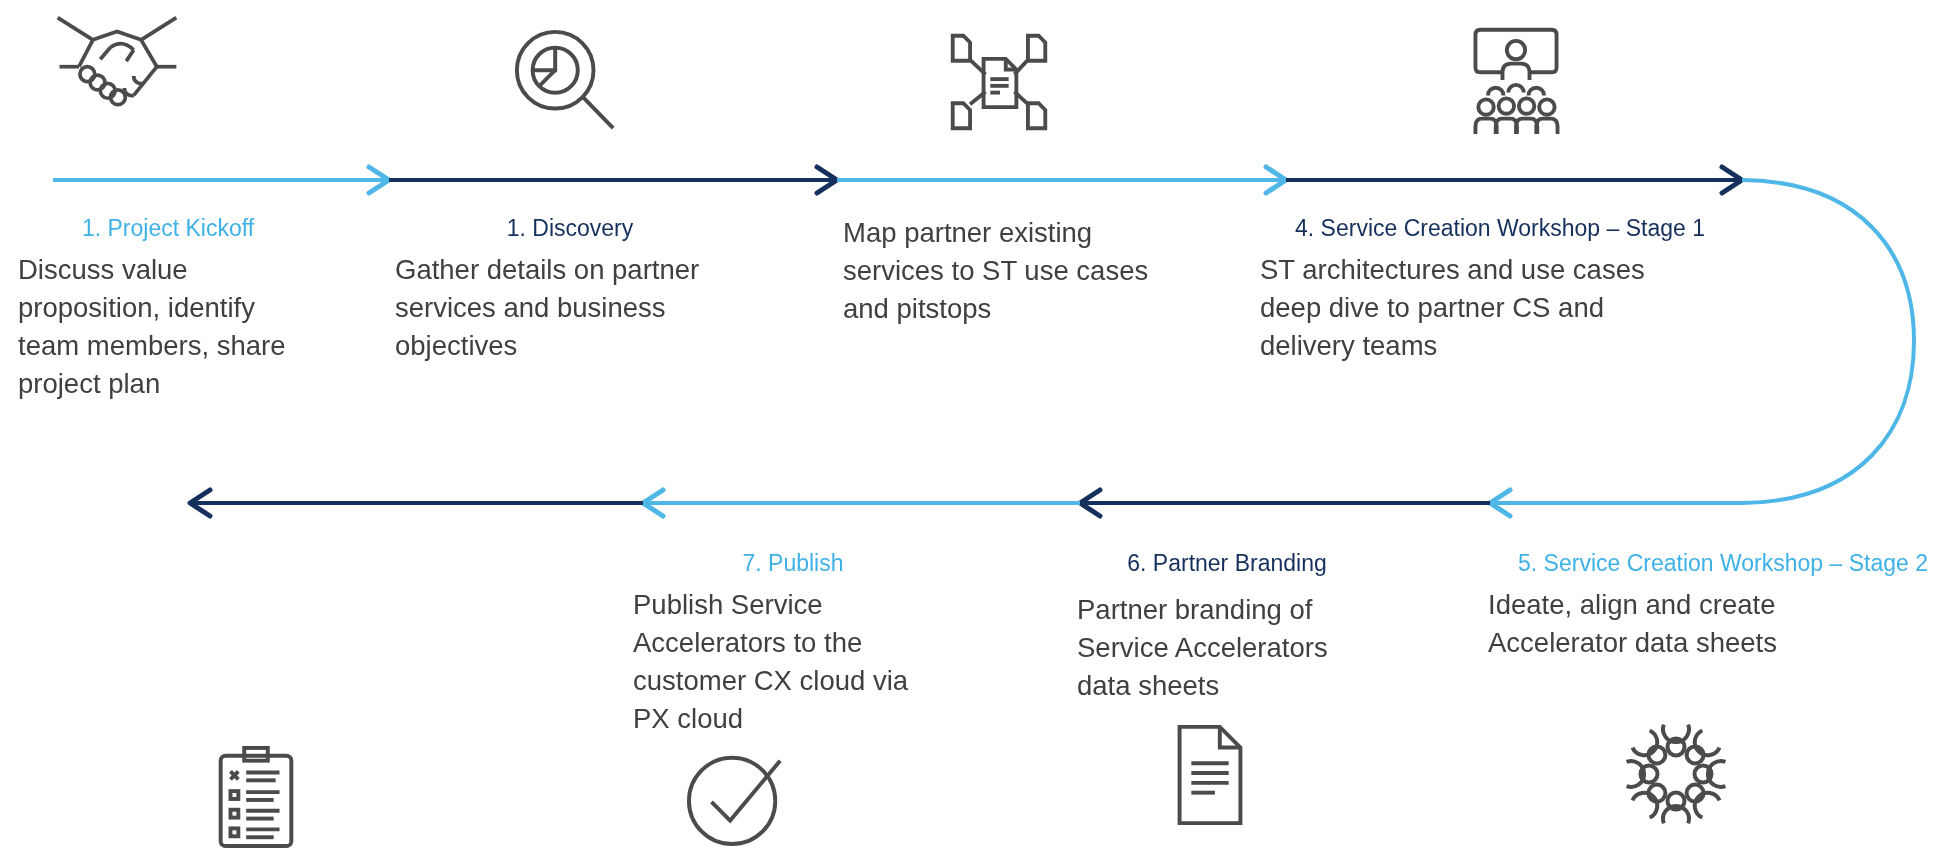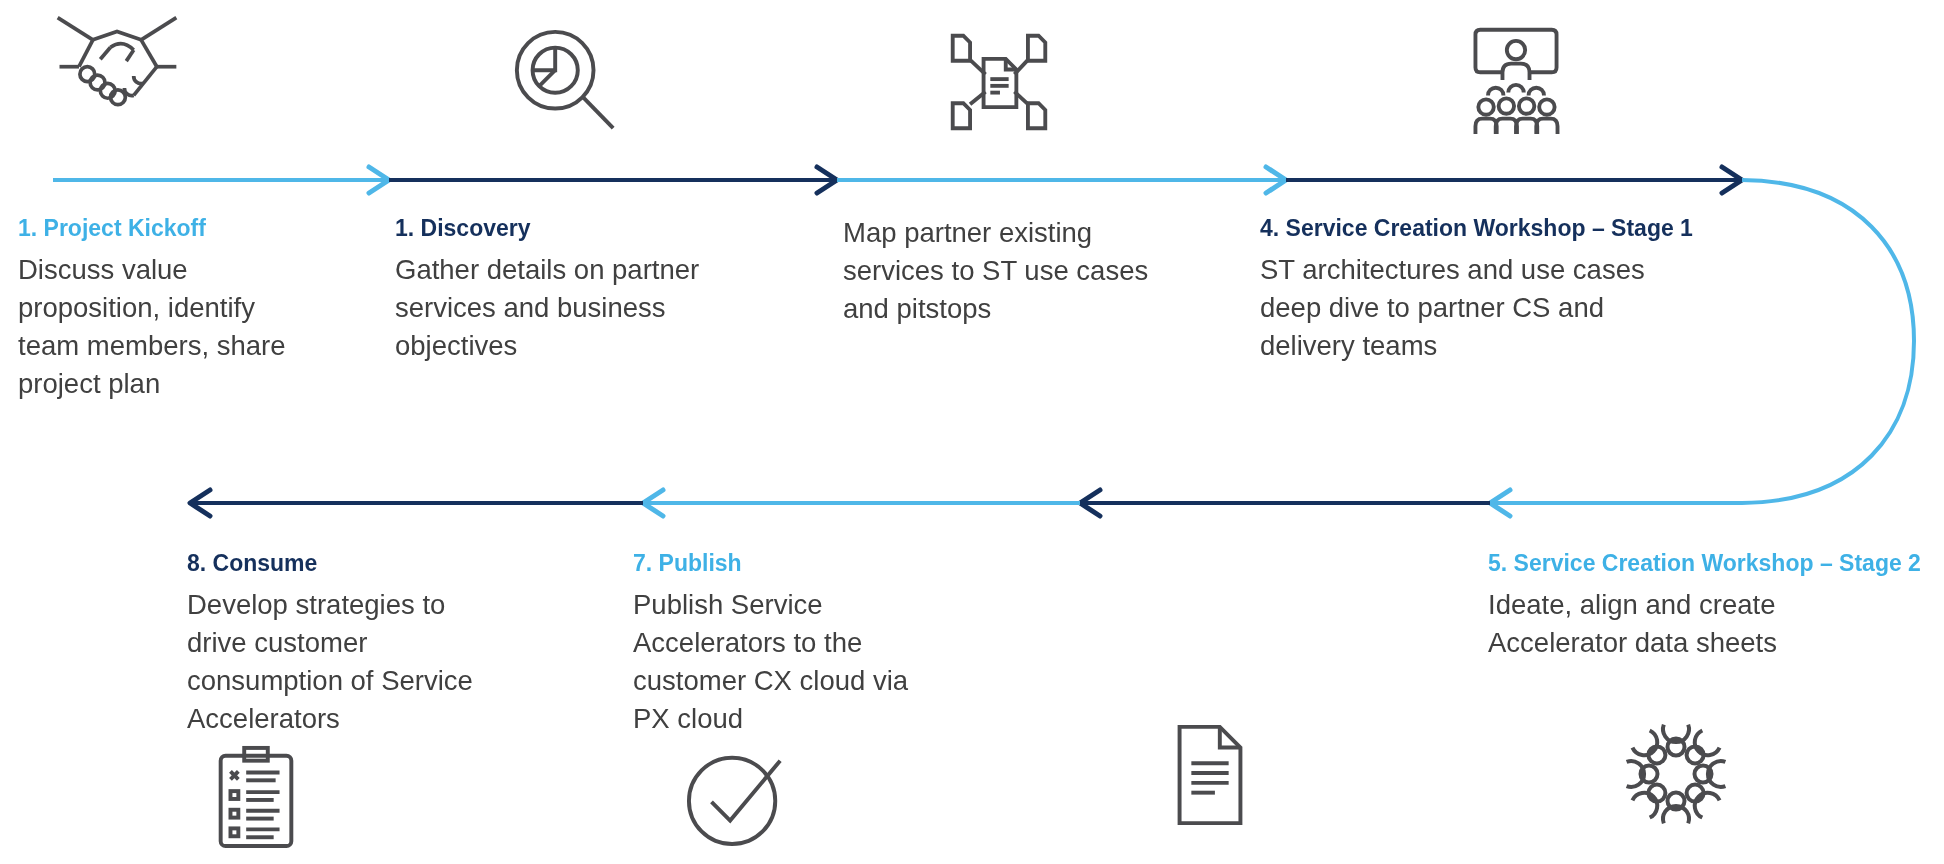--- a/index.html
+++ b/index.html
@@ -11,22 +11,22 @@
     overflow:hidden;
   }
   .flow-svg{position:absolute;left:0;top:0;}
   .icon{position:absolute;}
   .icon svg{display:block;}
   .icon path, .icon circle, .icon rect, .icon line{
     fill:none;stroke:#4B4B4E;stroke-width:4;
   }
   .step{position:absolute;}
   .step .title{
-    font-size:23px;font-weight:bold;line-height:28px;
-    margin:0 0 9px 0;white-space:nowrap;
+    font-size:23px;font-weight:normal;line-height:28px;
+    margin:0 0 9px 0;white-space:nowrap;text-align:center;
   }
   .step .desc{
     font-size:27.5px;line-height:38px;color:#404040;
     white-space:pre-line;
   }
   .lb{color:#3EB1E6;}
   .navy{color:#15305C;}
   .desc-gap{margin-top:14px;}
 </style>
 </head>
@@ -221,30 +221,29 @@
 deep dive to partner CS and
 delivery teams</div>
   </div>
 
   <div class="step" style="left:1488px;top:549px;width:470px">
     <div class="title lb">5. Service Creation Workshop – Stage 2</div>
     <div class="desc">Ideate, align and create
 Accelerator data sheets</div>
   </div>
 
+  <div class="step" style="left:1077px;top:549px;width:300px">
+    <div class="title navy">6. Partner Branding</div>
+    <div class="desc desc-gap">Partner branding of
+Service Accelerators
+data sheets</div>
+  </div>
 
   <div class="step" style="left:633px;top:549px;width:320px">
     <div class="title lb">7. Publish</div>
     <div class="desc">Publish Service
 Accelerators to the
 customer CX cloud via
 PX cloud</div>
   </div>
 
-  <div class="step" style="left:187px;top:549px;width:330px">
-    <div class="title navy">8. Consume</div>
-    <div class="desc">Develop strategies to
-drive customer
-consumption of Service
-Accelerators</div>
-  </div>
 
 </div>
 
 </body></html>

